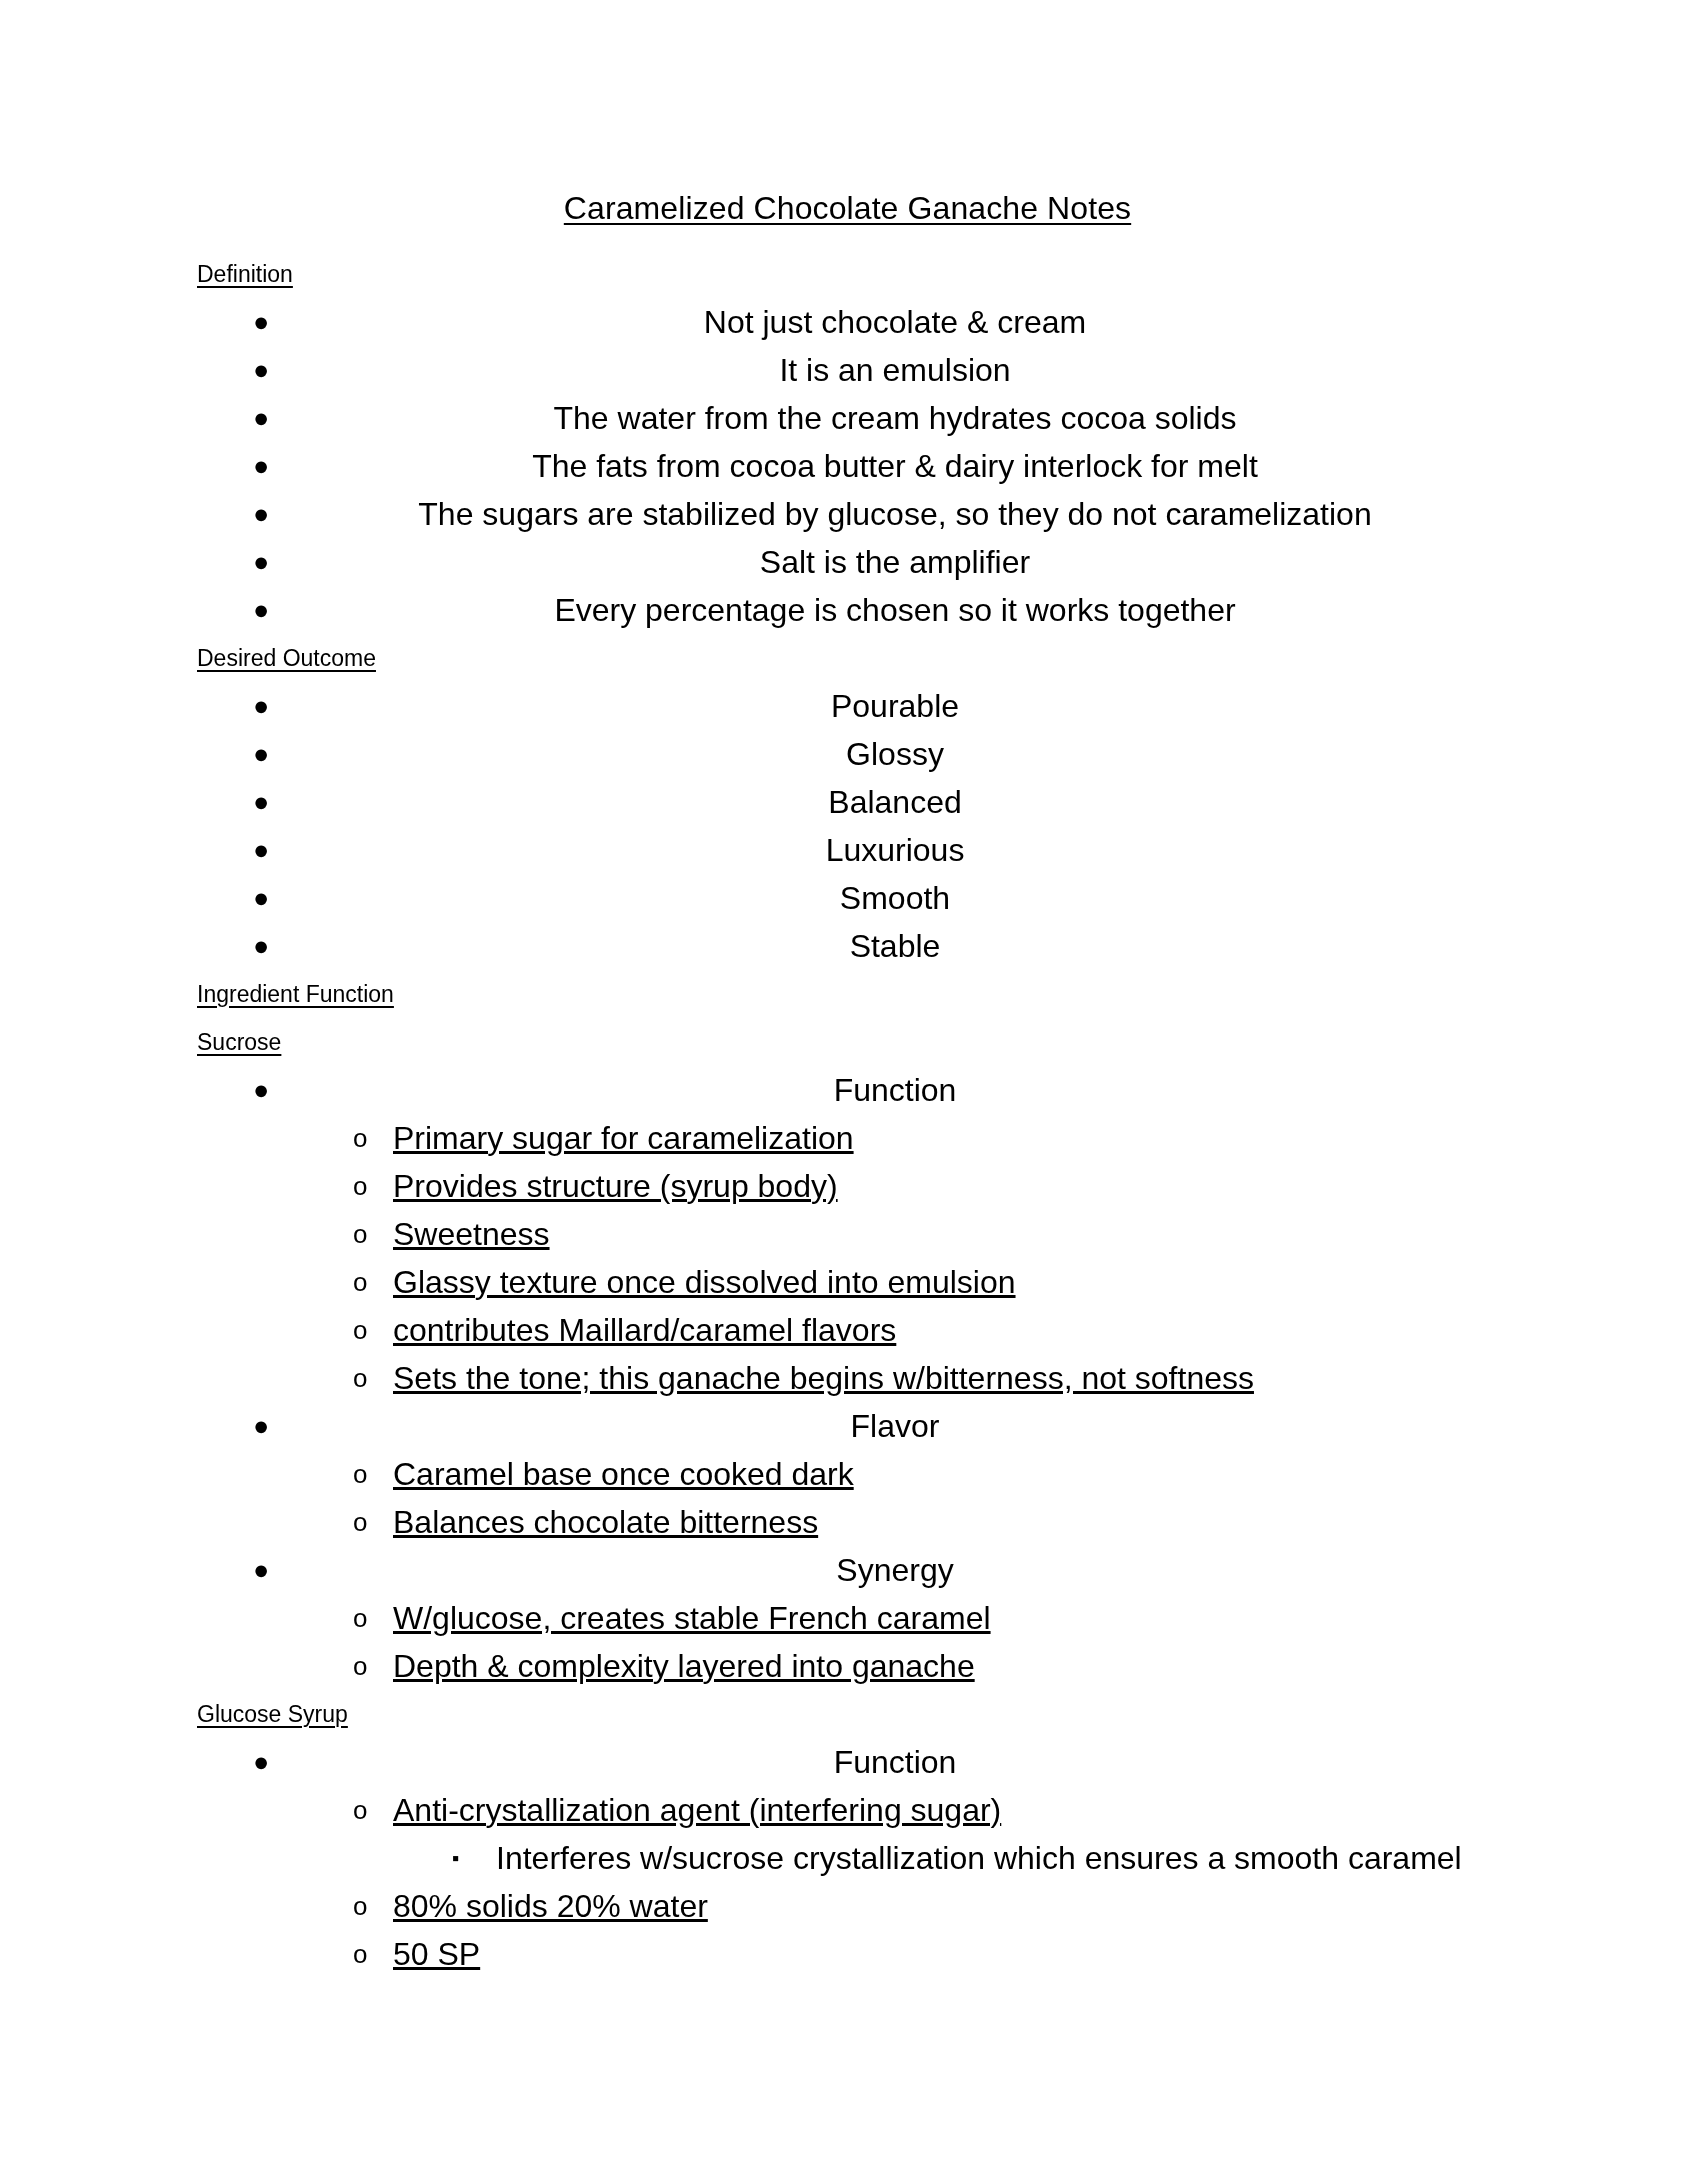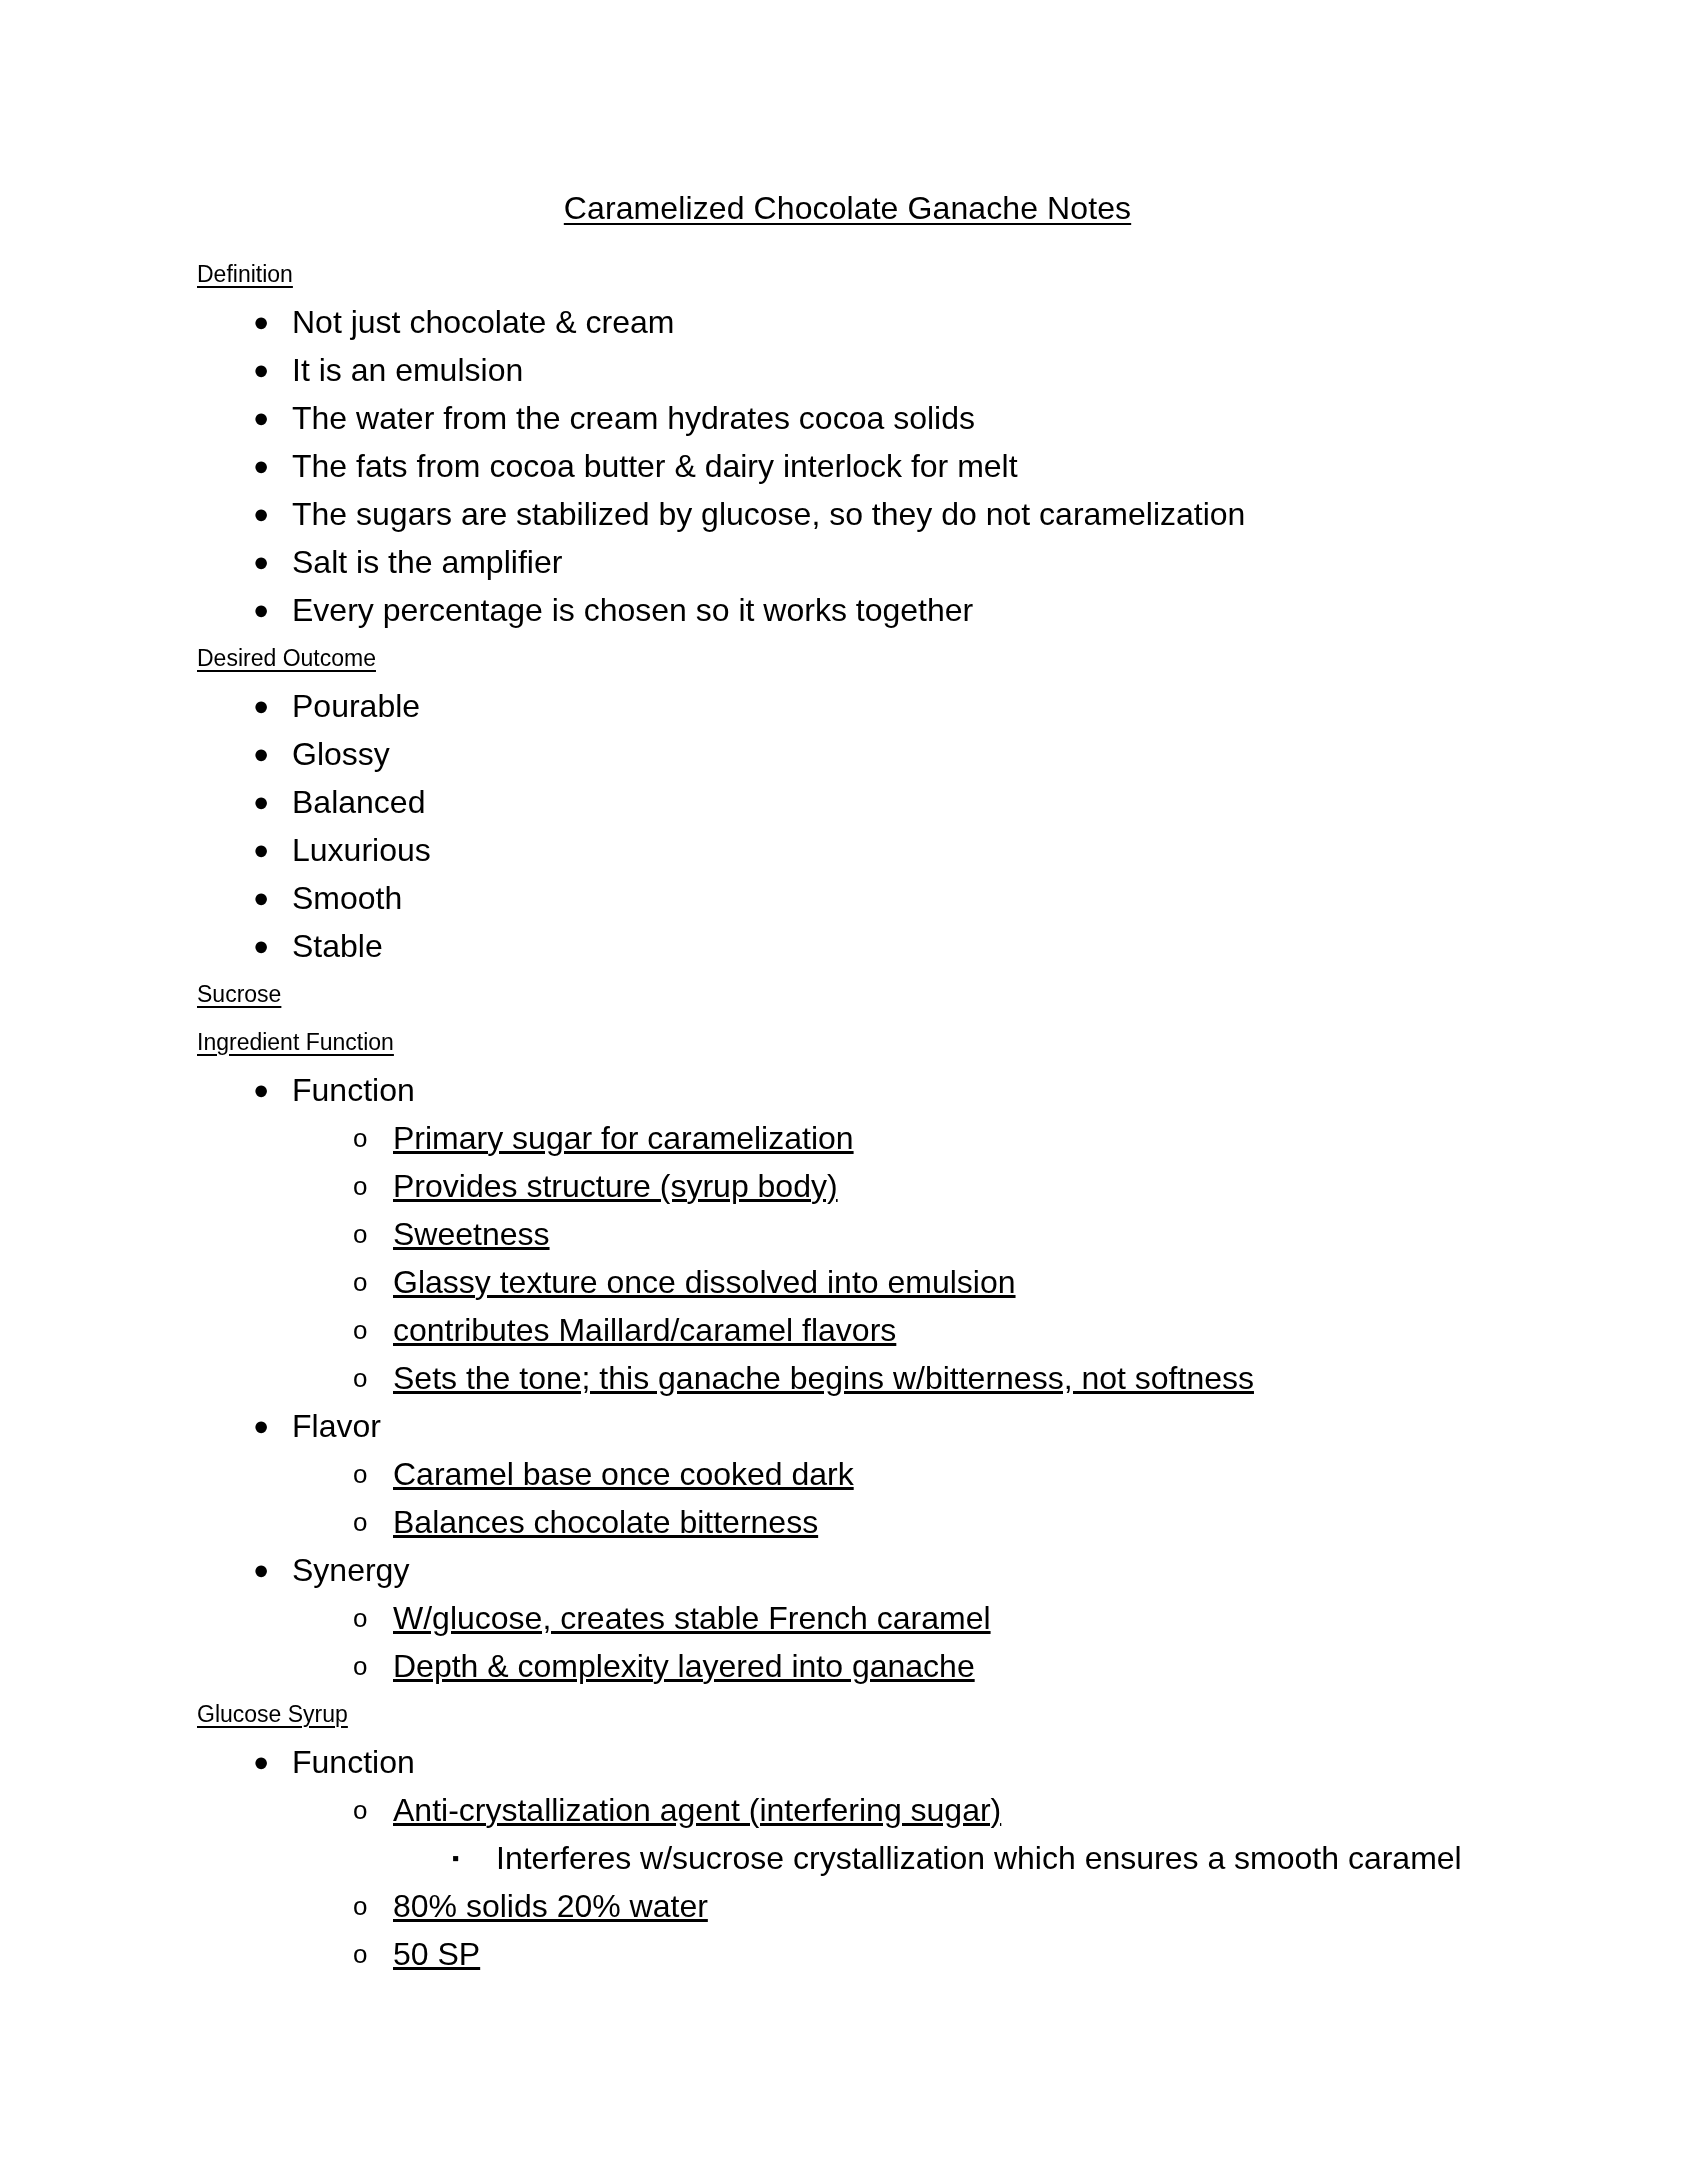--- a/index.html
+++ b/index.html
@@ -78,21 +78,21 @@
     white-space: nowrap;
   }
 
   
   li.l1 > .marker {
     left: 56px;
     top: 0;
     font-size: 27px;
     line-height: 48px;
   }
-  li.l1 > .txt { margin-left: 95px; }
+  li.l1 > .txt { margin-left: 95px; text-align: center; }
 
   
   li.l2 > .marker {
     left: 156px;
     top: 0;
     font-size: 26px;
     line-height: 48px;
   }
   li.l2 > .txt { margin-left: 196px; text-decoration: underline; }
 
@@ -173,25 +173,25 @@
         <span class="marker">●</span>
         <span class="txt">Smooth</span>
       </li>
       <li class="item l1">
         <span class="marker">●</span>
         <span class="txt">Stable</span>
       </li>
     </ul>
 
     <div class="heading">
+      <span>Ingredient Function</span>
+    </div>
+
+    <div class="heading">
       <span>Sucrose</span>
-    </div>
-
-    <div class="heading">
-      <span>Ingredient Function</span>
     </div>
     <ul class="lvl">
 
       <li class="item l1">
         <span class="marker">●</span>
         <span class="txt">Function</span>
       </li>
       <li class="item l2">
         <span class="marker">o</span>
         <span class="txt">Primary sugar for caramelization</span>

